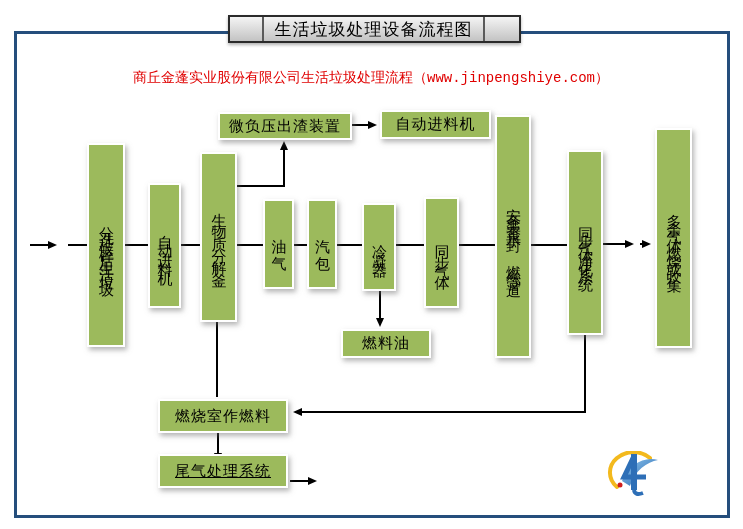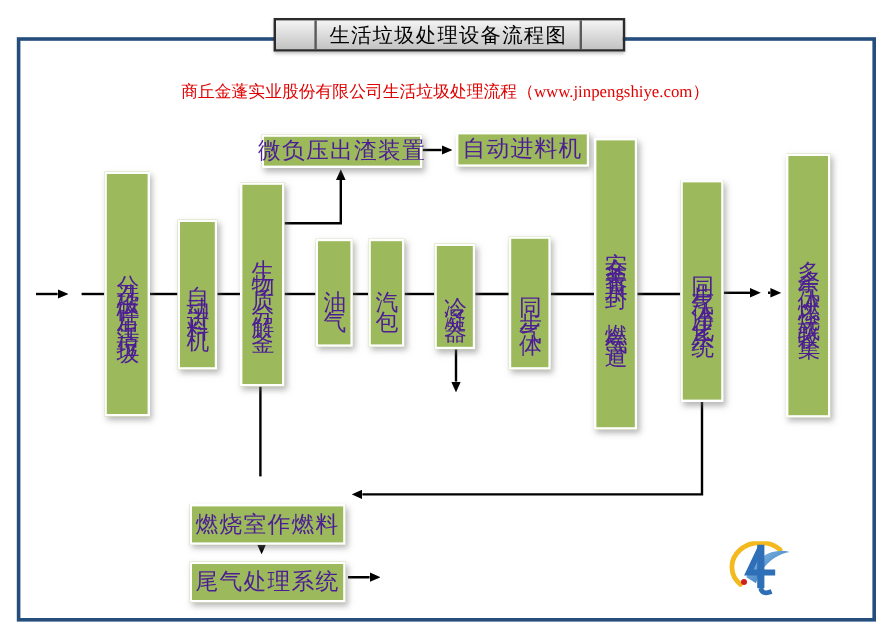--- a/index.html
+++ b/index.html
@@ -16,45 +16,45 @@
              box-sizing:border-box;border:2px solid #2b2b2b;
              background:linear-gradient(#f4f4f4,#c3c3c3);
              box-shadow:0 2px 3px rgba(0,0,0,.3);z-index:3;}
   .tab-seg{width:32px;border-right:2px solid #5a5a5a;}
   .tab-seg.last{width:34px;border-right:none;border-left:2px solid #5a5a5a;}
   .tab-main{width:219px;display:flex;align-items:center;justify-content:center;
             font-size:17px;color:#000;letter-spacing:1px;white-space:nowrap;}
 
   .subtitle{position:absolute;left:16px;top:66px;width:710px;height:24px;
             line-height:24px;text-align:center;color:#e00000;font-size:14px;
-            white-space:nowrap;z-index:2;}
+            white-space:nowrap;z-index:2;font-family:Liberation Mono, monospace;}
 
   
   .node{position:absolute;box-sizing:border-box;background:#9cba5c;
         border:2px solid #ffffff;box-shadow:2px 3px 5px rgba(110,110,110,.5);
-        color:#4c1d95;display:flex;align-items:center;justify-content:center;
-        font-size:19px;line-height:1;z-index:2;white-space:nowrap;}
+        color:#000000;display:flex;align-items:center;justify-content:center;
+        font-size:15px;line-height:1;z-index:2;white-space:nowrap;}
   .v{writing-mode:vertical-rl;text-orientation:upright;}
   .h{letter-spacing:1px;}
 
   .n0{left:87px; top:143px; width:38px; height:204px; letter-spacing:7px;}
   .n1{left:148px;top:183px; width:33px; height:125px; letter-spacing:9px;}
   .n2{left:200px;top:152px; width:37px; height:170px; letter-spacing:12px;}
   .n3{left:218px;top:112px; width:134px;height:28px;}
   .n4{left:380px;top:110px; width:111px;height:29px;}
   .n5{left:263px;top:199px; width:31px; height:90px; letter-spacing:17px;}
   .n6{left:307px;top:199px; width:30px; height:90px; letter-spacing:17px;}
   .n7{left:362px;top:203px; width:34px; height:88px; letter-spacing:10px;}
   .n8{left:424px;top:197px; width:35px; height:111px;letter-spacing:10px;}
   .n9{left:495px;top:115px; width:36px; height:243px;letter-spacing:6px;}
   .n10{left:567px;top:150px;width:36px; height:185px;letter-spacing:7px;}
   .n11{left:655px;top:128px;width:37px; height:220px;letter-spacing:8px;}
   .n12{left:341px;top:329px;width:90px; height:29px;}
-  .n13{left:158px;top:420px;width:130px;height:34px;}
-  .n14{left:158px;top:468px;width:130px;height:34px;}
+  .n13{left:158px;top:399px;width:130px;height:34px;}
+  .n14{left:158px;top:454px;width:130px;height:34px;text-decoration:underline;}
   .n15{left:322px;top:462px;width:128px;height:33px;}
 
   .connectors{position:absolute;left:0;top:0;z-index:2;pointer-events:none;}
   .logo{position:absolute;left:604px;top:451px;z-index:2;}
 </style>
 </head>
 <body>
 
 <div class="canvas">
 
@@ -111,20 +111,21 @@
   <div class="node v n2">生物质分解釜</div>
   <div class="node h n3">微负压出渣装置</div>
   <div class="node h n4">自动进料机</div>
   <div class="node v n5">油气</div>
   <div class="node v n6">汽包</div>
   <div class="node v n7">冷凝器</div>
   <div class="node v n8">同步气体</div>
   <div class="node v n9">安全装置水封、燃气管道</div>
   <div class="node v n10">同步气体净化系统</div>
   <div class="node v n11">多余气体燃烧或收集</div>
+  <div class="node h n12">燃料油</div>
   <div class="node h n13">燃烧室作燃料</div>
   <div class="node h n14">尾气处理系统</div>
 
   <svg class="logo" width="58" height="48" viewBox="0 0 58 48">
     <defs>
       <linearGradient id="lgb" x1="0" y1="0" x2="1" y2="1">
         <stop offset="0" stop-color="#8ec6ee"></stop>
         <stop offset="1" stop-color="#2363ae"></stop>
       </linearGradient>
     </defs>

